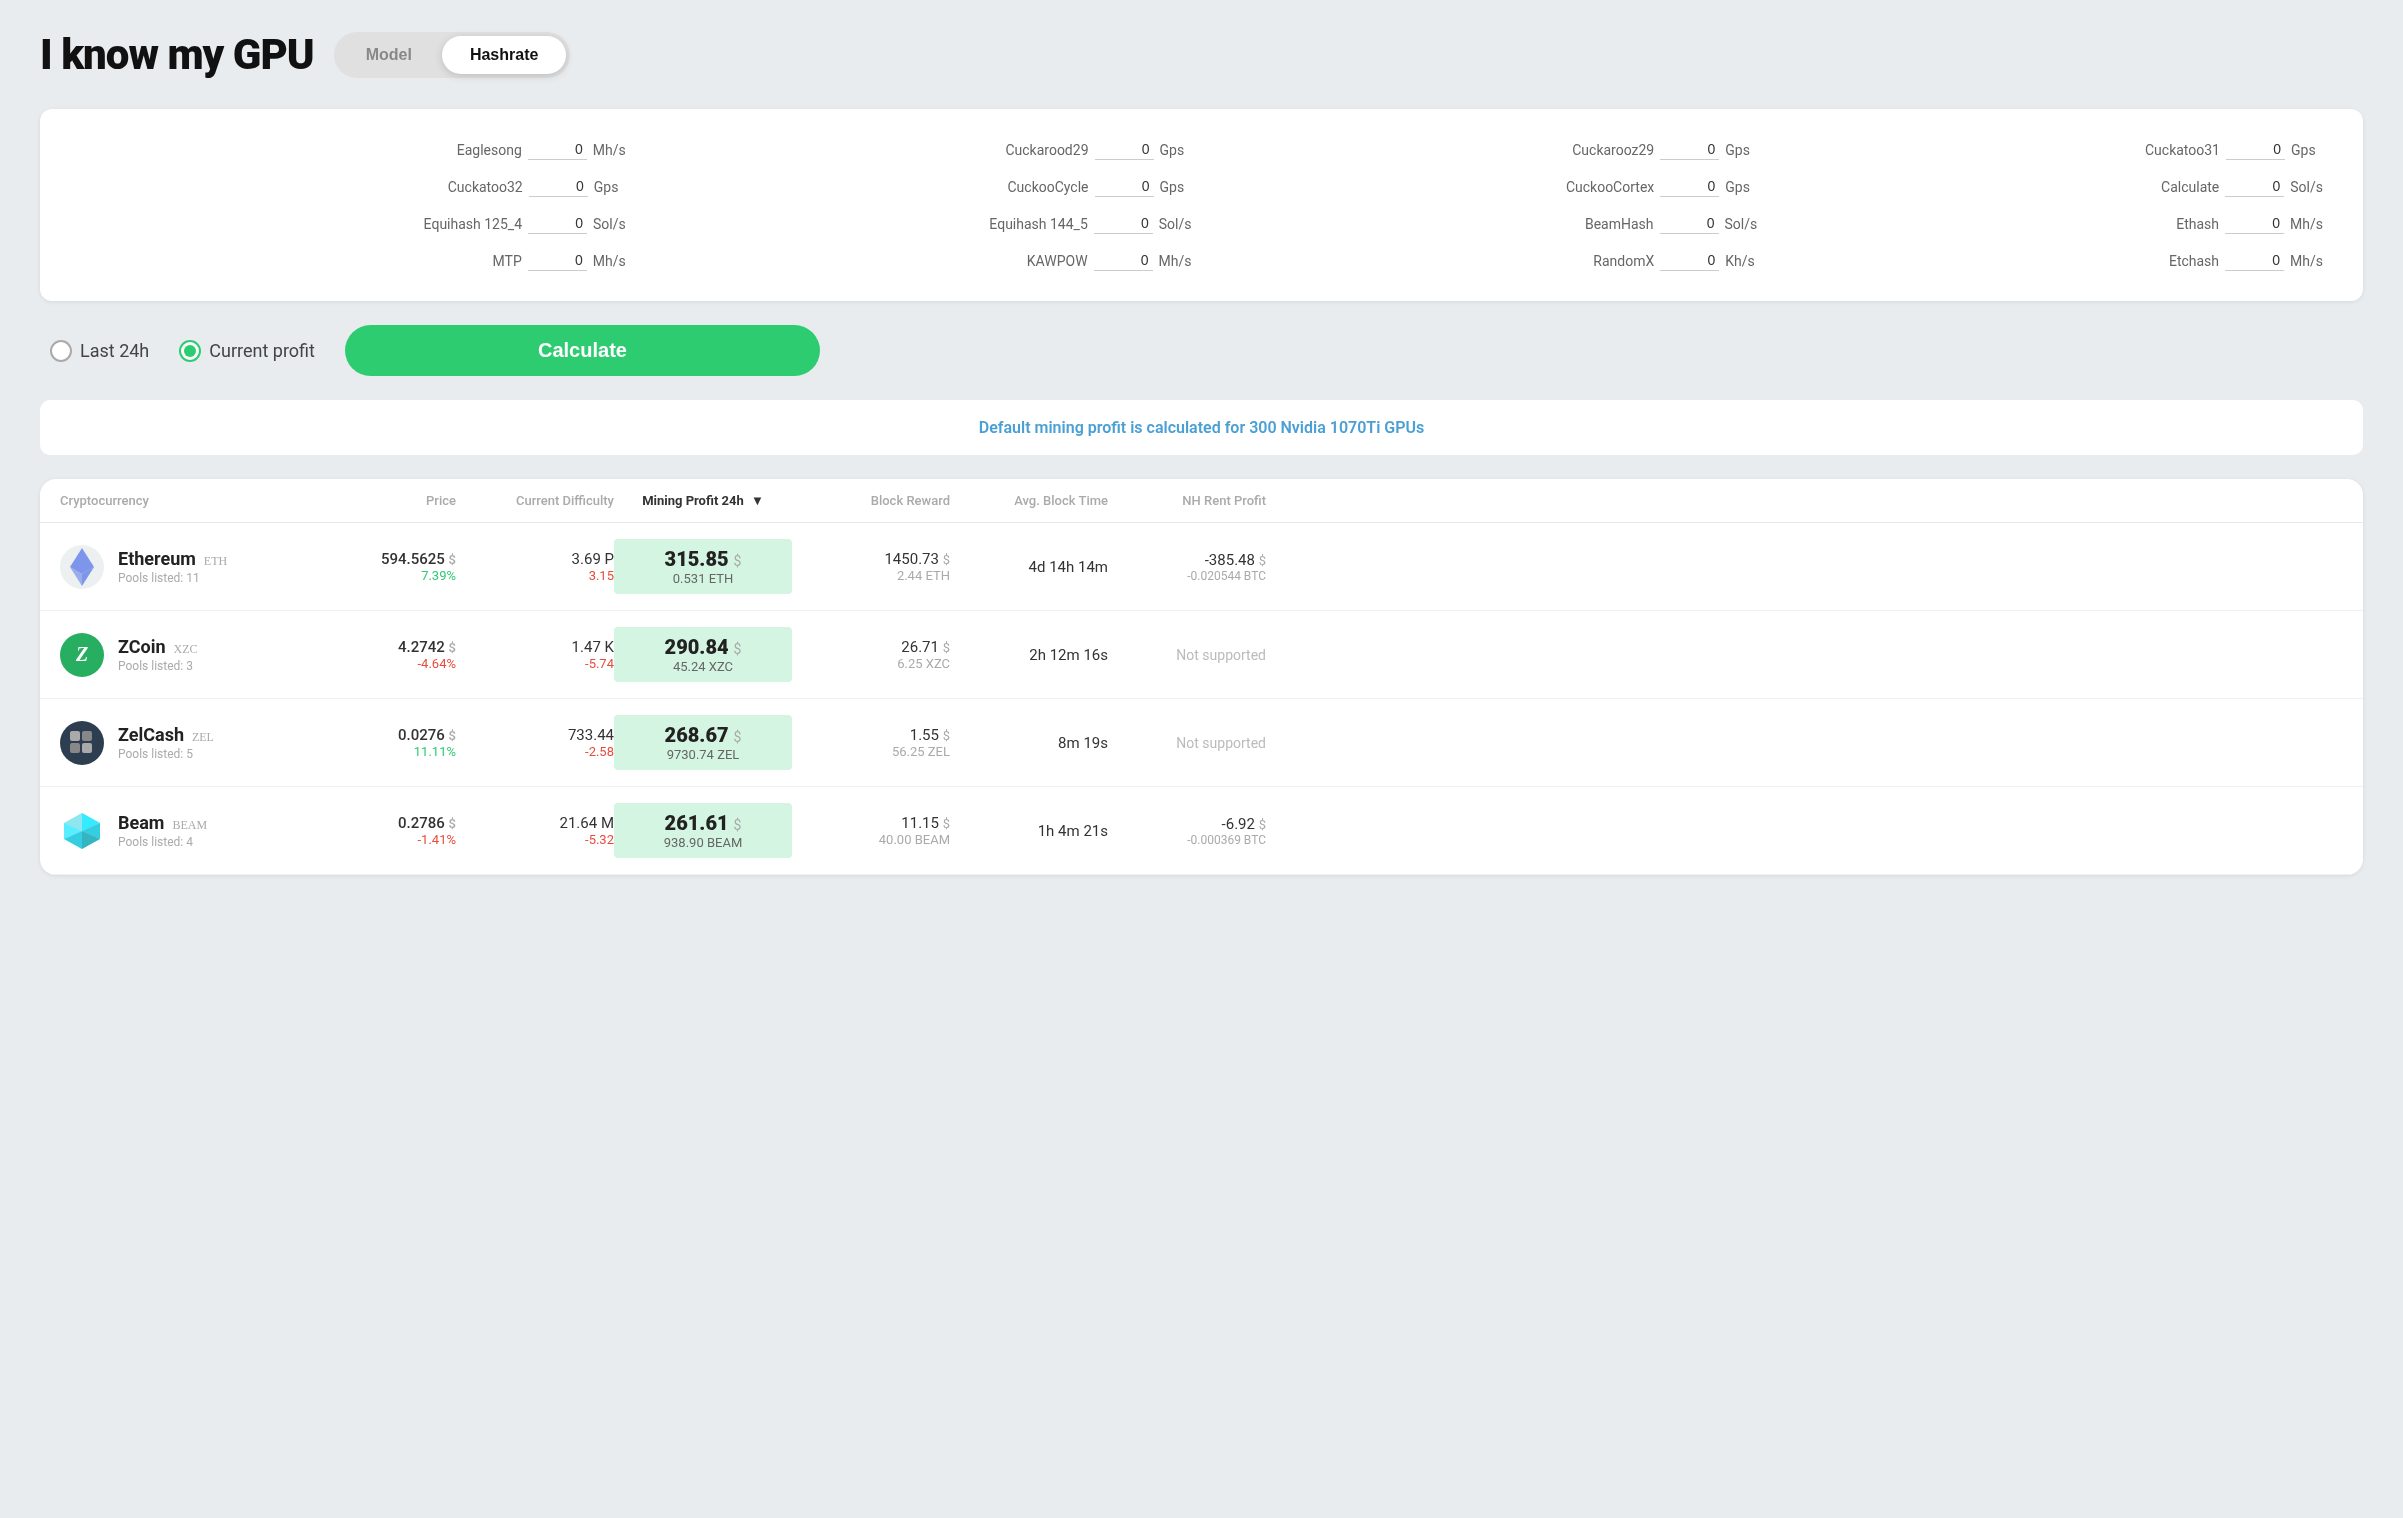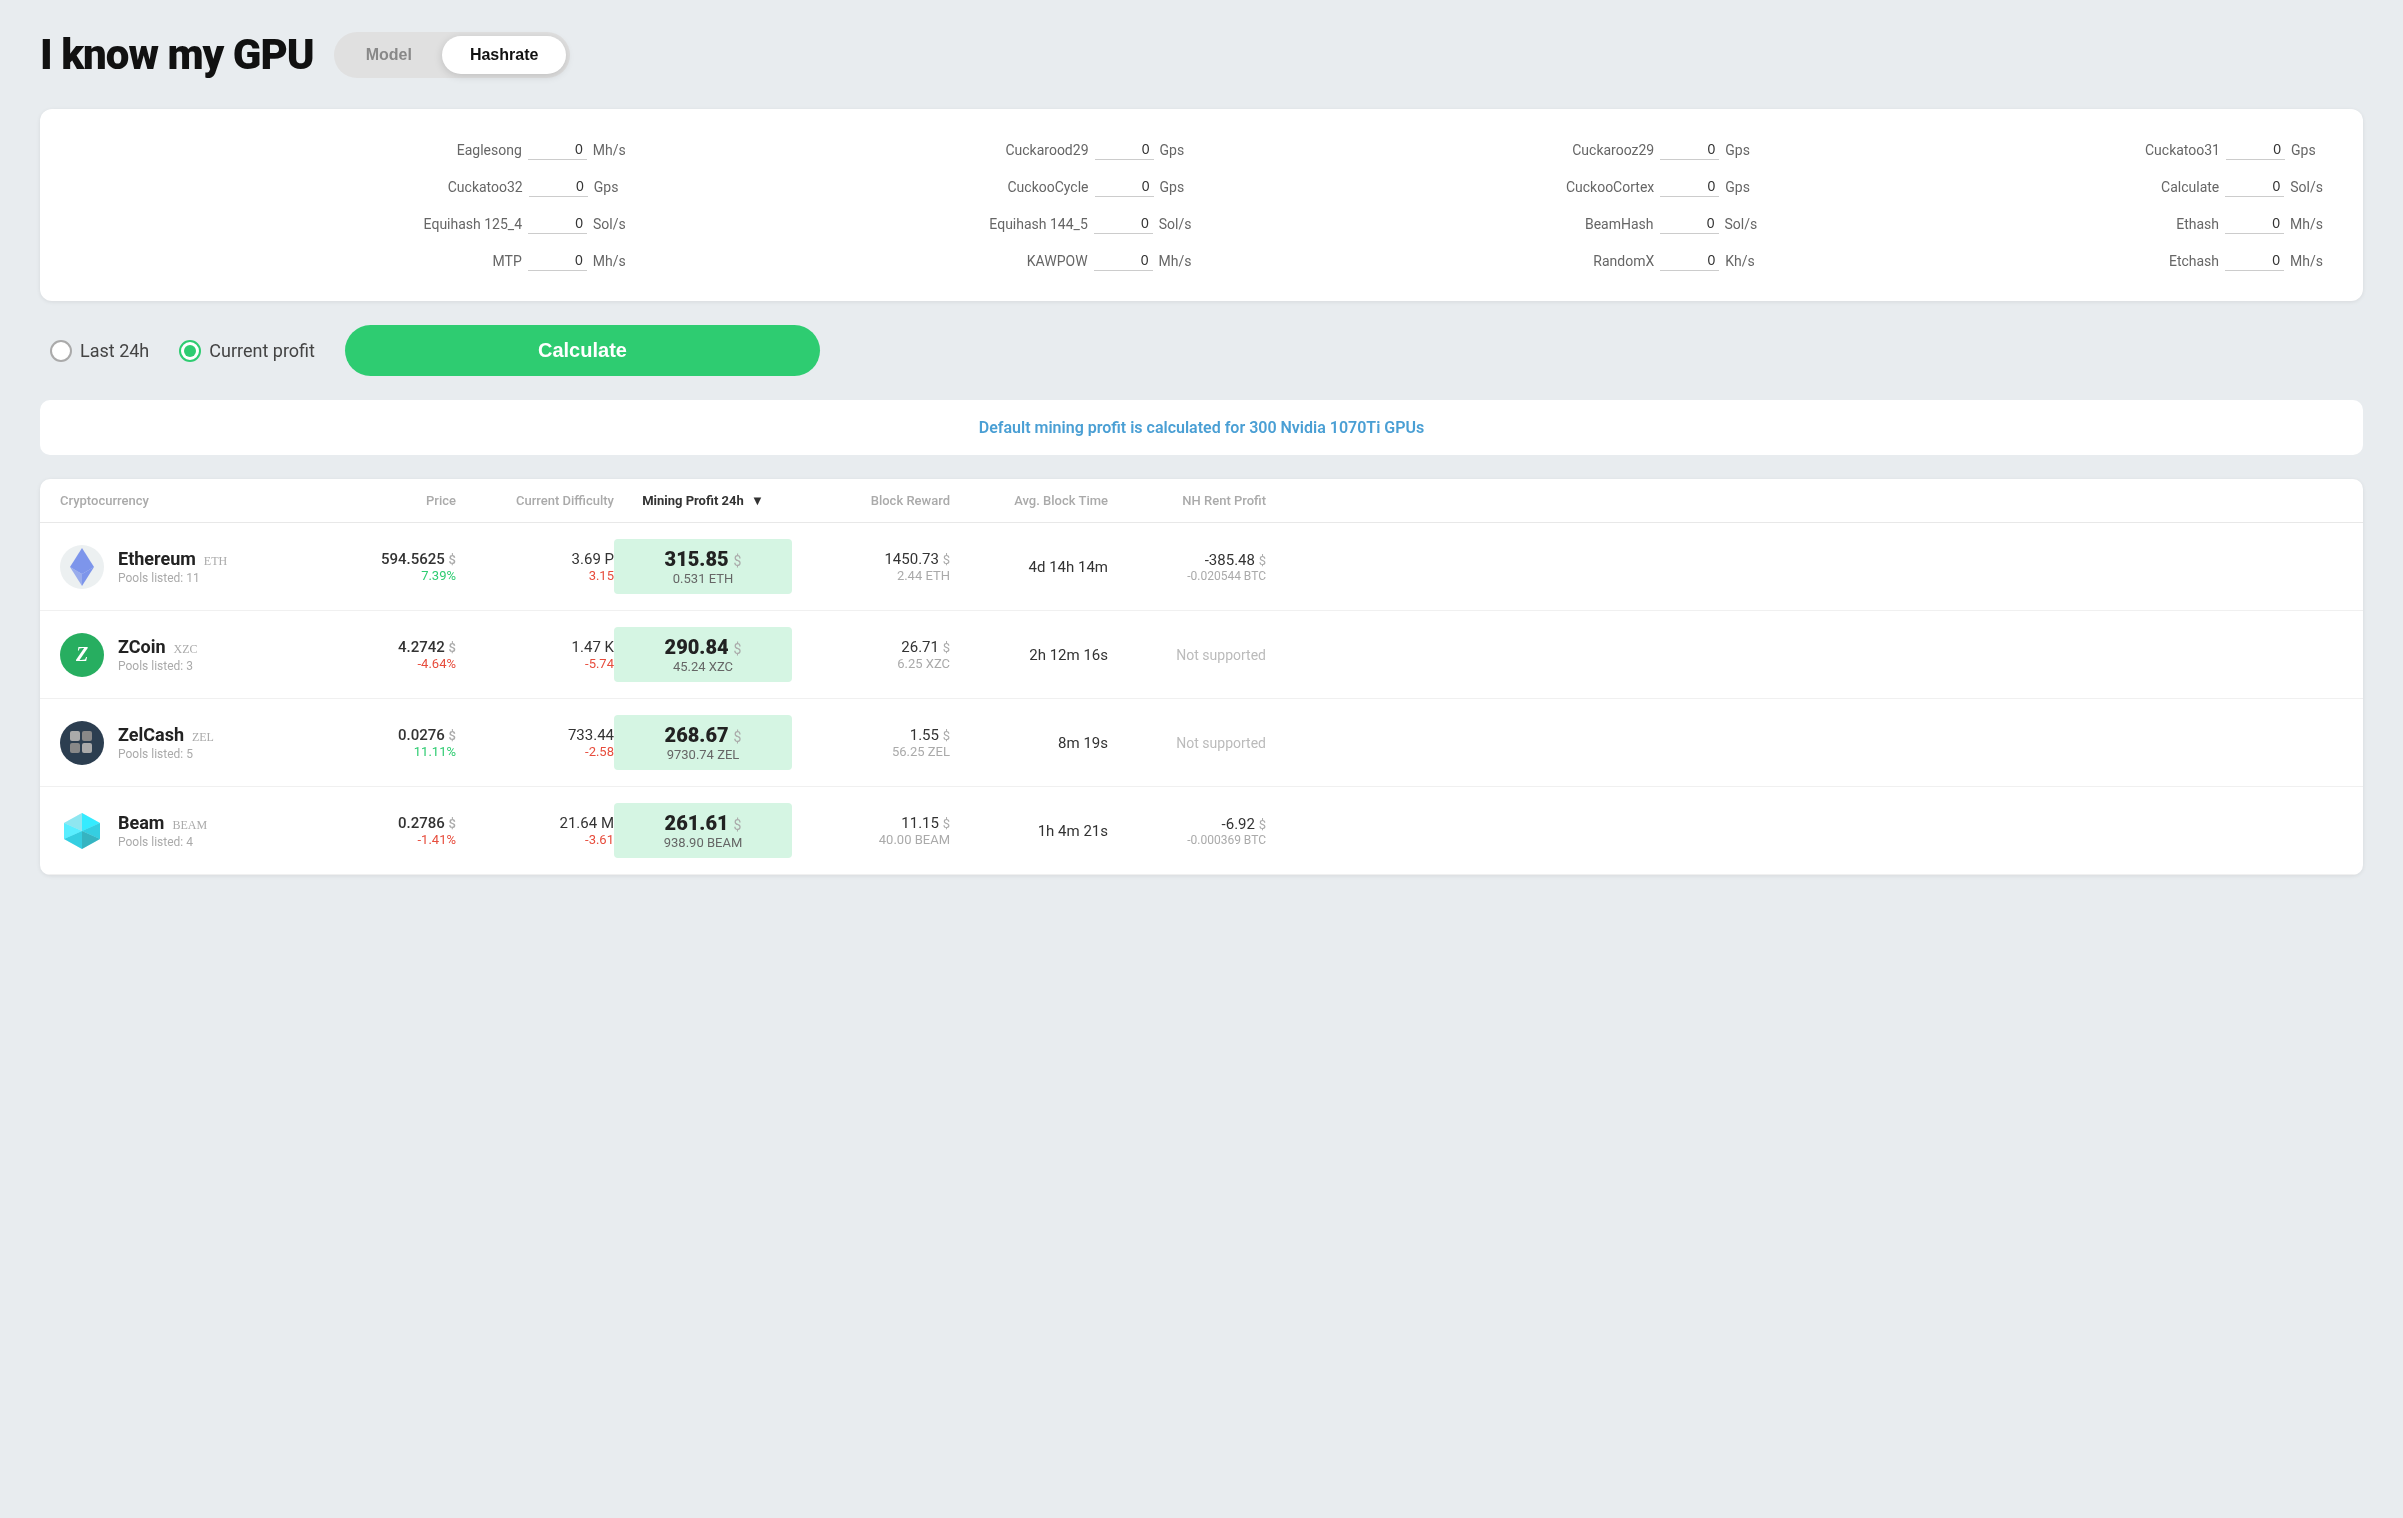--- a/index.html
+++ b/index.html
@@ -161,21 +161,21 @@
     }
 
     .info-banner-text {
       font-size: 16px;
       font-weight: 600;
       color: #4a9fd4;
     }
 
     .table-container {
       background: #fff;
-      border-radius: 10px;
+      border-radius: 16px;
       overflow: hidden;
       box-shadow: 0 1px 4px rgba(0,0,0,0.08);
     }
 
     .table-header {
       display: grid;
       grid-template-columns: 277px 119px 158px 178px 158px 158px 158px;
       padding: 14px 20px;
       border-bottom: 1px solid #e8e8e8;
     }
@@ -605,21 +605,21 @@
         </div>
         <div class="coin-pools">Pools listed: 4</div>
       </div>
     </div>
     <div class="price-cell">
       <div class="price-main">0.2786 <span class="price-usd">$</span></div>
       <div class="price-change-red">-1.41%</div>
     </div>
     <div class="difficulty-cell">
       <div class="diff-main">21.64 M</div>
-      <div class="price-change-red">-3.61</div>
+      <div class="price-change-red">-5.32</div>
     </div>
     <div class="profit-cell">
       <div class="profit-main">261.61 <span style="color:#aaa;font-size:14px;font-weight:400">$</span></div>
       <div class="profit-sub">938.90 BEAM</div>
     </div>
     <div class="block-cell">
       <div class="block-main">11.15 <span style="color:#aaa;font-size:13px">$</span></div>
       <div class="block-sub">40.00 BEAM</div>
     </div>
     <div class="time-cell">1h 4m 21s</div>

